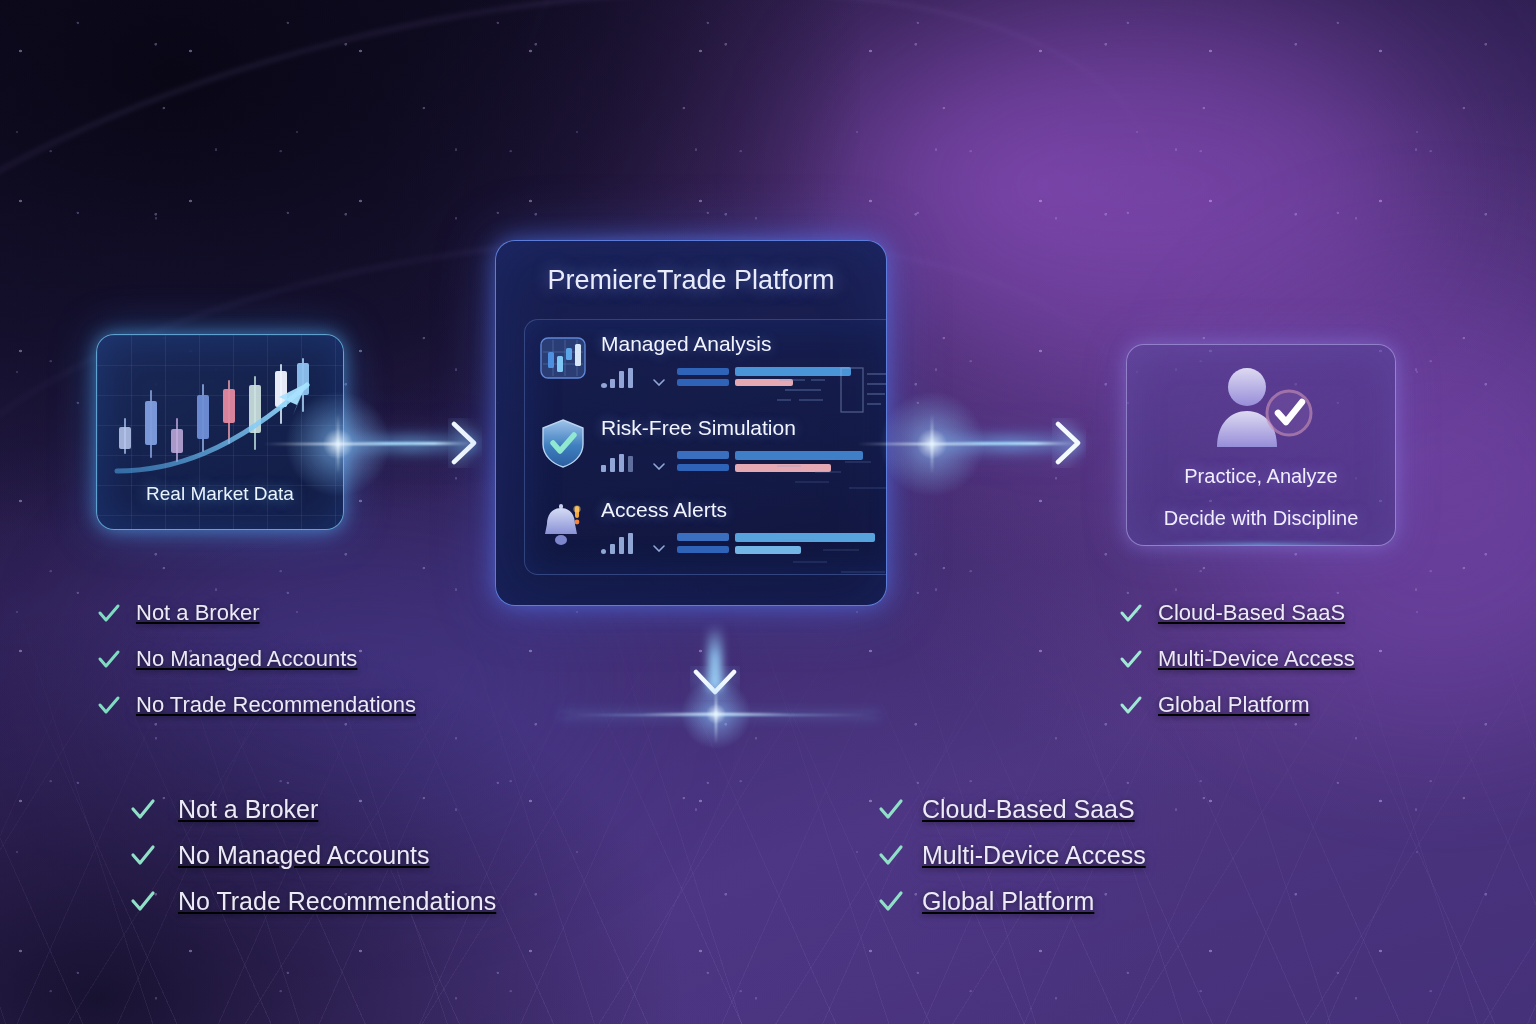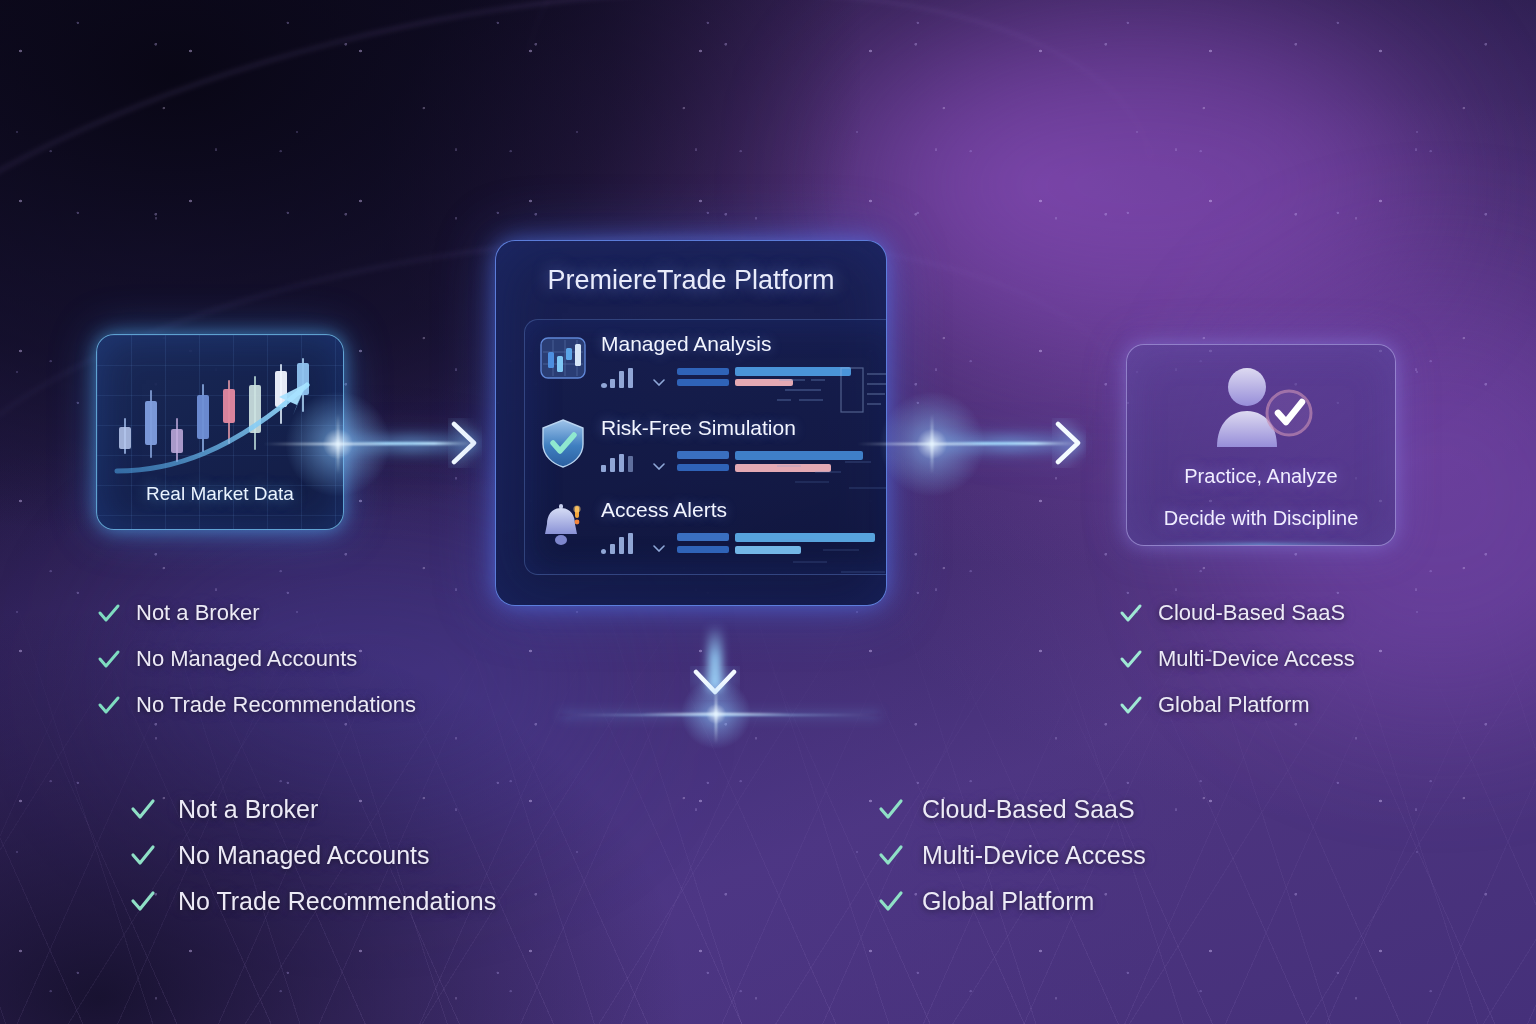--- a/index.html
+++ b/index.html
@@ -211,21 +211,21 @@
     filter:blur(4px);
   }
   .hline{
     position:absolute; height:2px;
     background:linear-gradient(90deg, rgba(100,180,255,0), rgba(160,215,255,.85), rgba(100,180,255,0));
     filter:blur(1px);
     box-shadow:0 0 12px rgba(110,190,255,.7);
   }
 
   
-  .bullets{ position:absolute; }
+  .bullets{ position:absolute;text-decoration:underline; }
   .bullet{ display:flex; align-items:center; }
   .bullet .ck{ flex:0 0 auto; display:block; }
   .bullet .txt{
     color:#eceaf6;
     text-shadow:0 1px 6px rgba(0,0,0,.65), 0 0 14px rgba(150,140,230,.25);
     white-space:nowrap;
   }
 
   .list-upper-left{ left:96px; top:590px; }
   .list-upper-left .bullet{ height:46px; }

